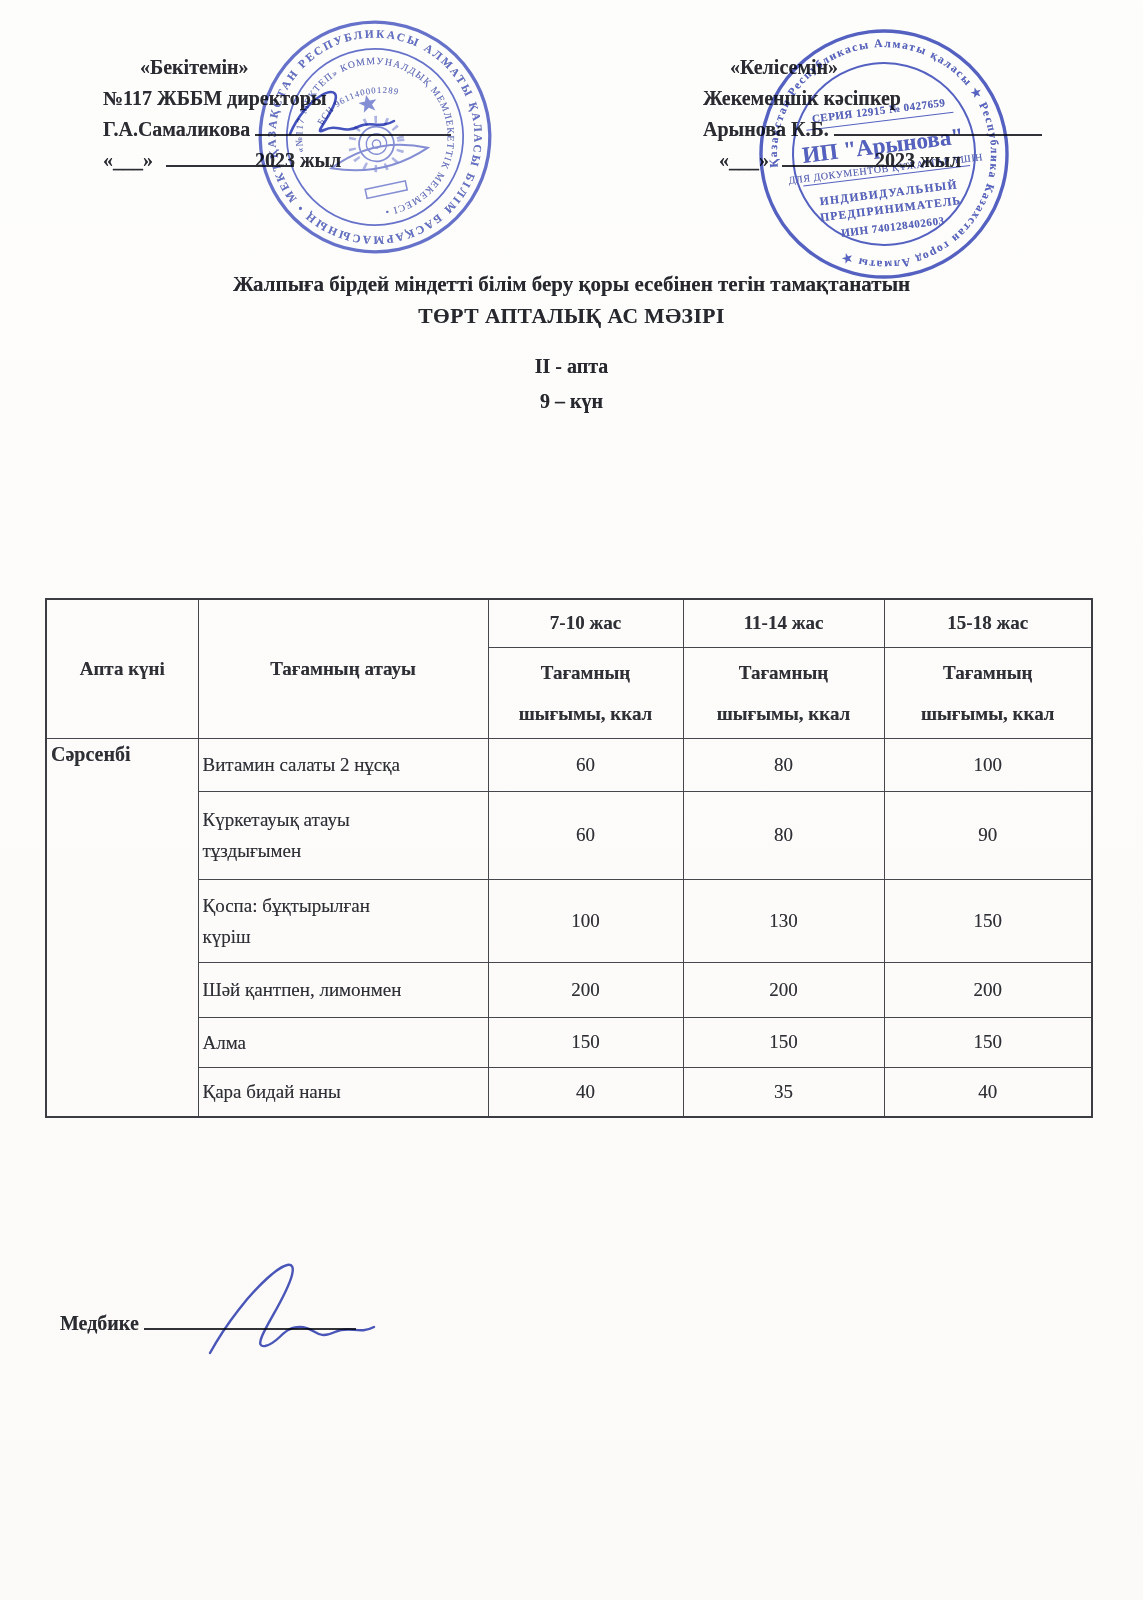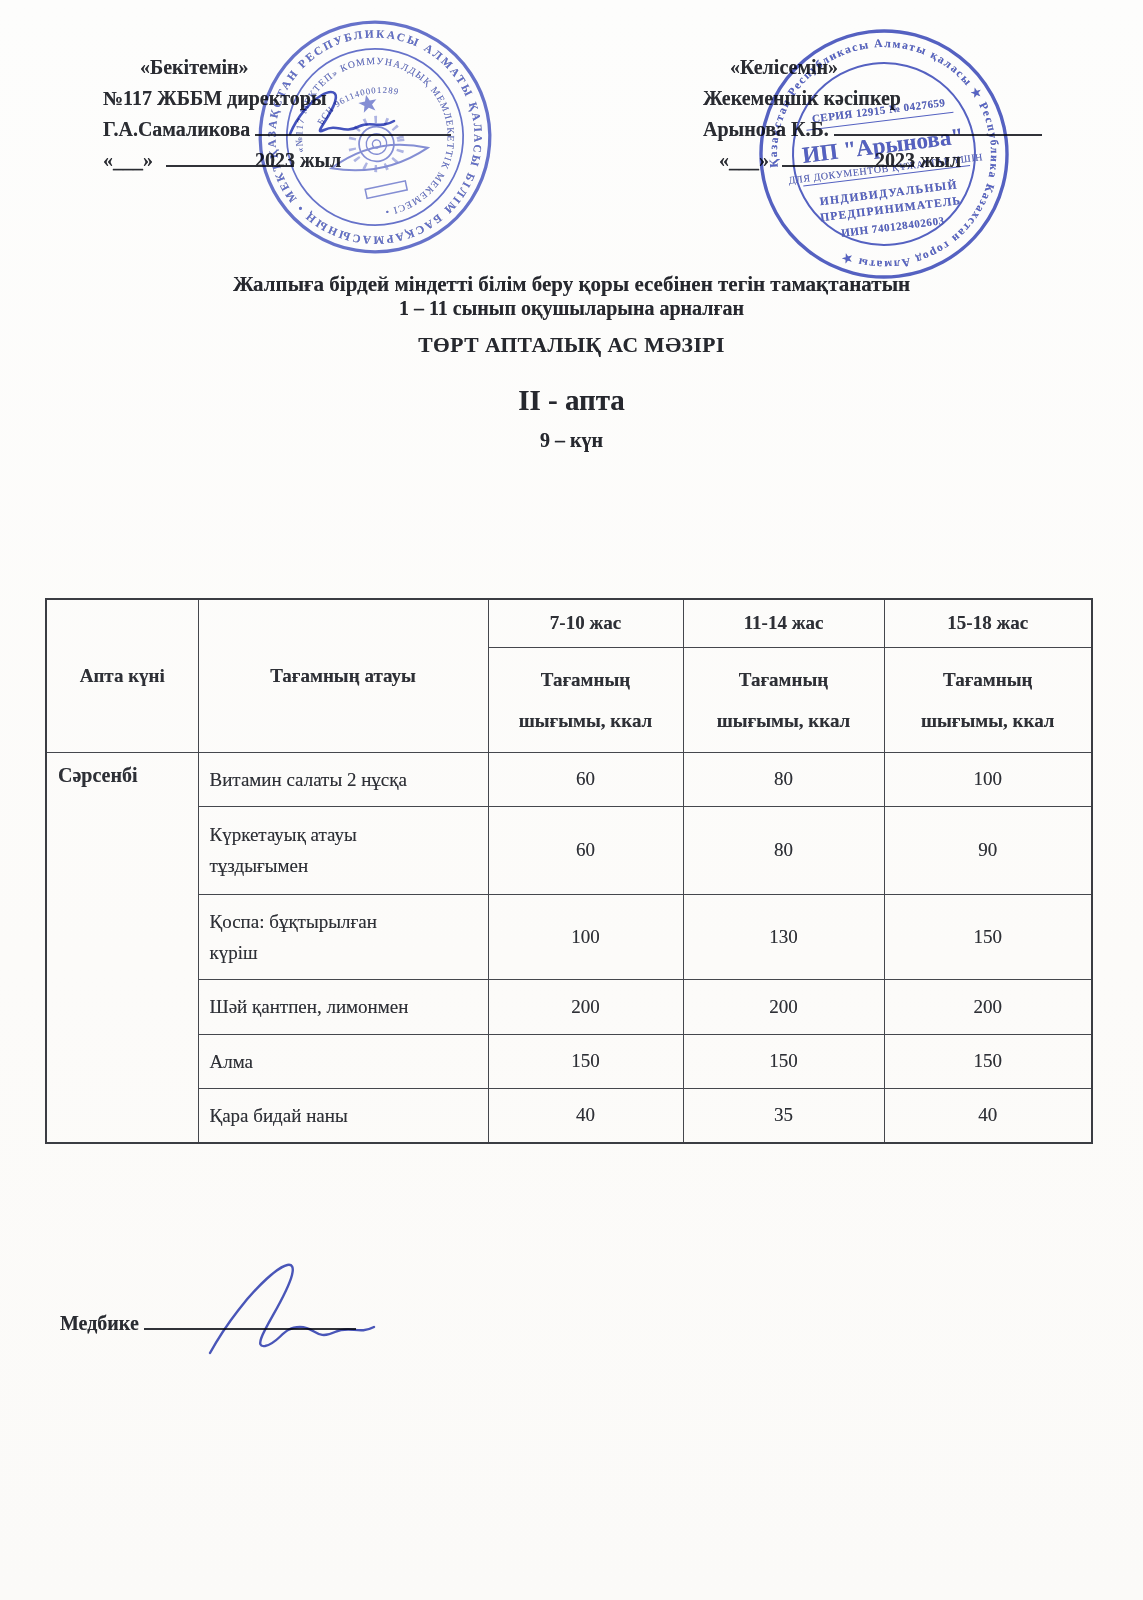--- a/index.html
+++ b/index.html
@@ -11,33 +11,33 @@
     text-shadow:0 0 .6px rgba(40,42,50,.45);
   }
   
   .approve{position:absolute;font-weight:700;font-size:20px;line-height:31px;white-space:nowrap;}
   .approve .ind1{padding-left:37px;}
   .approve .ind2{padding-left:27px;}
   .uline{display:inline-block;border-bottom:2px solid #303238;height:14px;vertical-align:baseline;}
   .yearlap{position:relative;margin-left:-44px;font-weight:700;}
   
   .doc-title{position:absolute;top:272px;left:0;width:100%;text-align:center;font-weight:700;color:#26282e;}
-  .doc-title .t1{font-size:21px;font-family:Liberation Serif, serif;}
+  .doc-title .t1{font-size:21px;margin-bottom:7px;font-family:Liberation Serif, serif;}
   .doc-title .t2{font-size:20px;margin-bottom:13px;}
   .doc-title .t3{font-size:21.5px;letter-spacing:.5px;margin-bottom:26px;}
-  .doc-title .t4{font-size:29px;margin-bottom:12px;}
+  .doc-title .t4{font-size:20px;margin-bottom:12px;}
   .doc-title .t5{font-size:20px;}
   
   table.menu{
     position:absolute;top:598px;left:45px;width:1046px;
     border-collapse:collapse;table-layout:fixed;
     font-size:19px;color:#2e3036;
     border:2.5px solid #3b3d43;
   }
-  table.menu th,table.menu td{border:1.6px solid #45474d;padding:11px;}
+  table.menu th,table.menu td{border:1.6px solid #45474d;padding:4px;}
   table.menu th{font-weight:700;vertical-align:middle;text-align:center;}
   th.day-h,th.dish-h{text-align:left;padding-left:12px;}
   th.sub{line-height:41px;}
   th.sub .w{display:inline-block;max-width:150px;}
   td.day{vertical-align:top;text-align:left;font-weight:700;font-size:20px;padding:11px 0 0 11px;}
   td.dish{text-align:left;vertical-align:middle;padding-left:11px;line-height:31px;}
   td.dish .w2{display:block;max-width:195px;}
   td.num{text-align:center;vertical-align:middle;}
   
   .footer{position:absolute;top:1312px;left:60px;font-weight:700;font-size:20px;}
@@ -74,21 +74,20 @@
     </div>
     <div style="padding-left:16px;">
       <span>«___»</span>
       <span class="uline" style="width:132px;margin-left:8px;"></span>
       <span class="yearlap">2023 жыл</span>
     </div>
   </div>
 
   <div class="doc-title">
     <div class="t1">Жалпыға бірдей міндетті білім беру қоры есебінен тегін тамақтанатын</div>
-    <div class="t2">1 – 11 сынып оқушыларына арналған</div>
     <div class="t3">ТӨРТ АПТАЛЫҚ АС МӘЗІРІ</div>
     <div class="t4">II - апта</div>
     <div class="t5">9 – күн</div>
   </div>
 
   <table class="menu">
     <colgroup>
       <col style="width:152px;">
         <col style="width:290px;">
         <col style="width:195px;">

